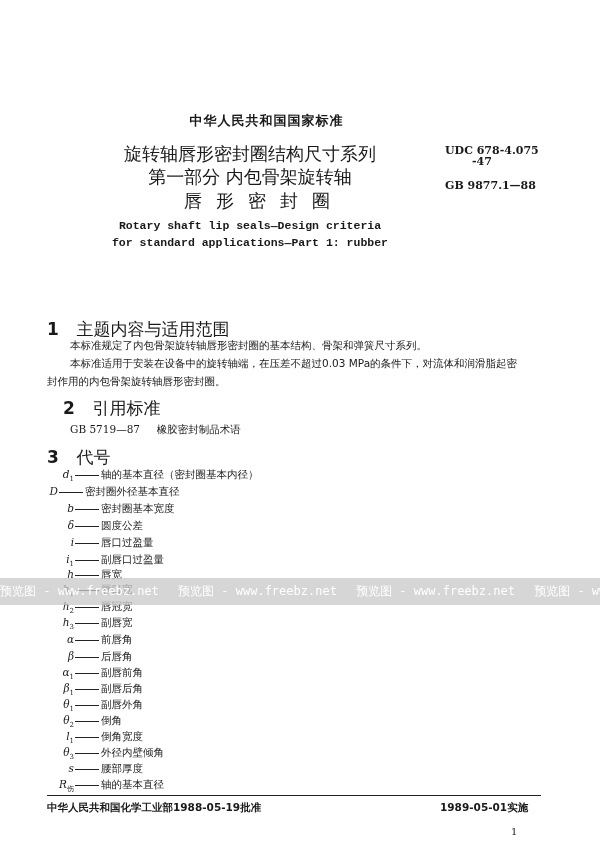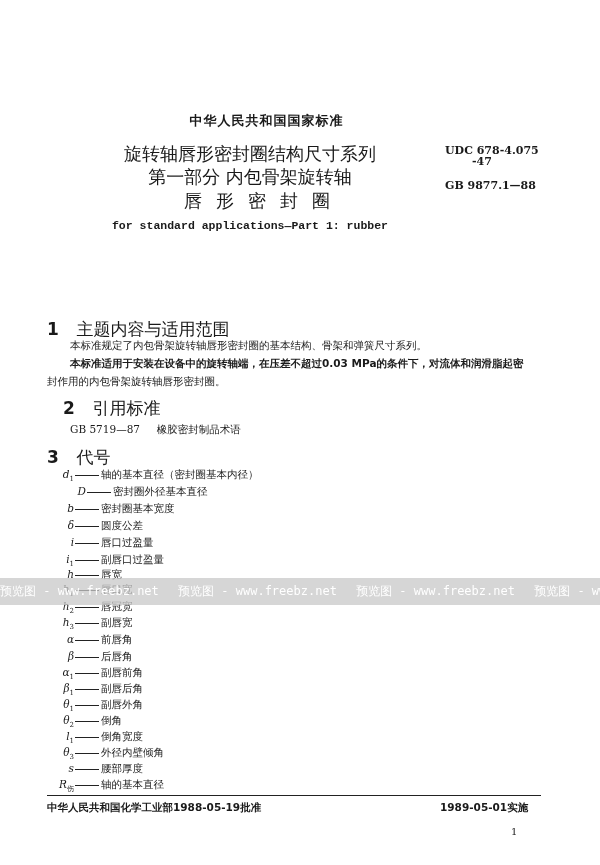--- a/index.html
+++ b/index.html
@@ -54,49 +54,50 @@
 <div class="abs title-cn t2">第一部分 内包骨架旋转轴</div>
 <div class="abs title-cn t3">唇形密封圈</div>
 
 <div class="abs udc">
   <span>UDC 678-4.075</span>
   <span class="sub">-47</span>
 </div>
 <div class="abs gbno">GB 9877.1—88</div>
 
 <div class="abs title-en">
+  <div>Rotary shaft lip seals—Design criteria</div>
   <div>for standard applications—Part 1: rubber</div>
 </div>
 
 <div class="abs sec" style="left:47px; top:318px;">
   <span class="sec-num">1</span>
   <span>主题内容与适用范围</span>
 </div>
 <div class="abs para" style="left:70px; top:336px;">本标准规定了内包骨架旋转轴唇形密封圈的基本结构、骨架和弹簧尺寸系列。</div>
-<div class="abs para" style="left:70px; top:354px;font-weight:bold;">本标准适用于安装在设备中的旋转轴端，在压差不超过0.03 MPa的条件下，对流体和润滑脂起密</div>
+<div class="abs para" style="left:70px; top:354px;">本标准适用于安装在设备中的旋转轴端，在压差不超过0.03 MPa的条件下，对流体和润滑脂起密</div>
 <div class="abs para" style="left:47px; top:372px;">封作用的内包骨架旋转轴唇形密封圈。</div>
 
 <div class="abs sec" style="left:63px; top:397px;">
   <span class="sec-num">2</span>
   <span>引用标准</span>
 </div>
 <div class="abs para" style="left:70px; top:420px;">
   <span style="font-family:'DejaVu Serif',serif;">GB 5719—87</span>
   <span style="display:inline-block;width:10px;"></span>
   <span>橡胶密封制品术语</span>
 </div>
 
 <div class="abs sec" style="left:47px; top:446px;">
   <span class="sec-num">3</span>
   <span>代号</span>
 </div>
 
 <div>
   <div class="sym-row" style="left:40px; top:466px;"><span class="sym"><span>d</span><sub>1</sub></span><span class="dash"></span><span>轴的基本直径（密封圈基本内径）</span></div>
-  <div class="sym-row" style="left:52px; top:483px;"><span class="sym"><span>D</span><sub></sub></span><span class="dash"></span><span>密封圈外径基本直径</span></div>
+  <div class="sym-row" style="left:24px; top:483px;"><span class="sym"><span>D</span><sub></sub></span><span class="dash"></span><span>密封圈外径基本直径</span></div>
   <div class="sym-row" style="left:40px; top:500px;"><span class="sym"><span>b</span><sub></sub></span><span class="dash"></span><span>密封圈基本宽度</span></div>
   <div class="sym-row" style="left:40px; top:517px;"><span class="sym"><span>δ</span><sub></sub></span><span class="dash"></span><span>圆度公差</span></div>
   <div class="sym-row" style="left:40px; top:534px;"><span class="sym"><span>i</span><sub></sub></span><span class="dash"></span><span>唇口过盈量</span></div>
   <div class="sym-row" style="left:40px; top:551px;"><span class="sym"><span>i</span><sub>1</sub></span><span class="dash"></span><span>副唇口过盈量</span></div>
   <div class="sym-row" style="left:40px; top:566px;"><span class="sym"><span>h</span><sub></sub></span><span class="dash"></span><span>唇宽</span></div>
   <div class="sym-row" style="left:40px; top:581px;"><span class="sym"><span>h</span><sub>1</sub></span><span class="dash"></span><span>唇口宽</span></div>
   <div class="sym-row" style="left:40px; top:598px;"><span class="sym"><span>h</span><sub>2</sub></span><span class="dash"></span><span>唇冠宽</span></div>
   <div class="sym-row" style="left:40px; top:614px;"><span class="sym"><span>h</span><sub>3</sub></span><span class="dash"></span><span>副唇宽</span></div>
   <div class="sym-row" style="left:40px; top:631px;"><span class="sym"><span>α</span><sub></sub></span><span class="dash"></span><span>前唇角</span></div>
   <div class="sym-row" style="left:40px; top:648px;"><span class="sym"><span>β</span><sub></sub></span><span class="dash"></span><span>后唇角</span></div>

